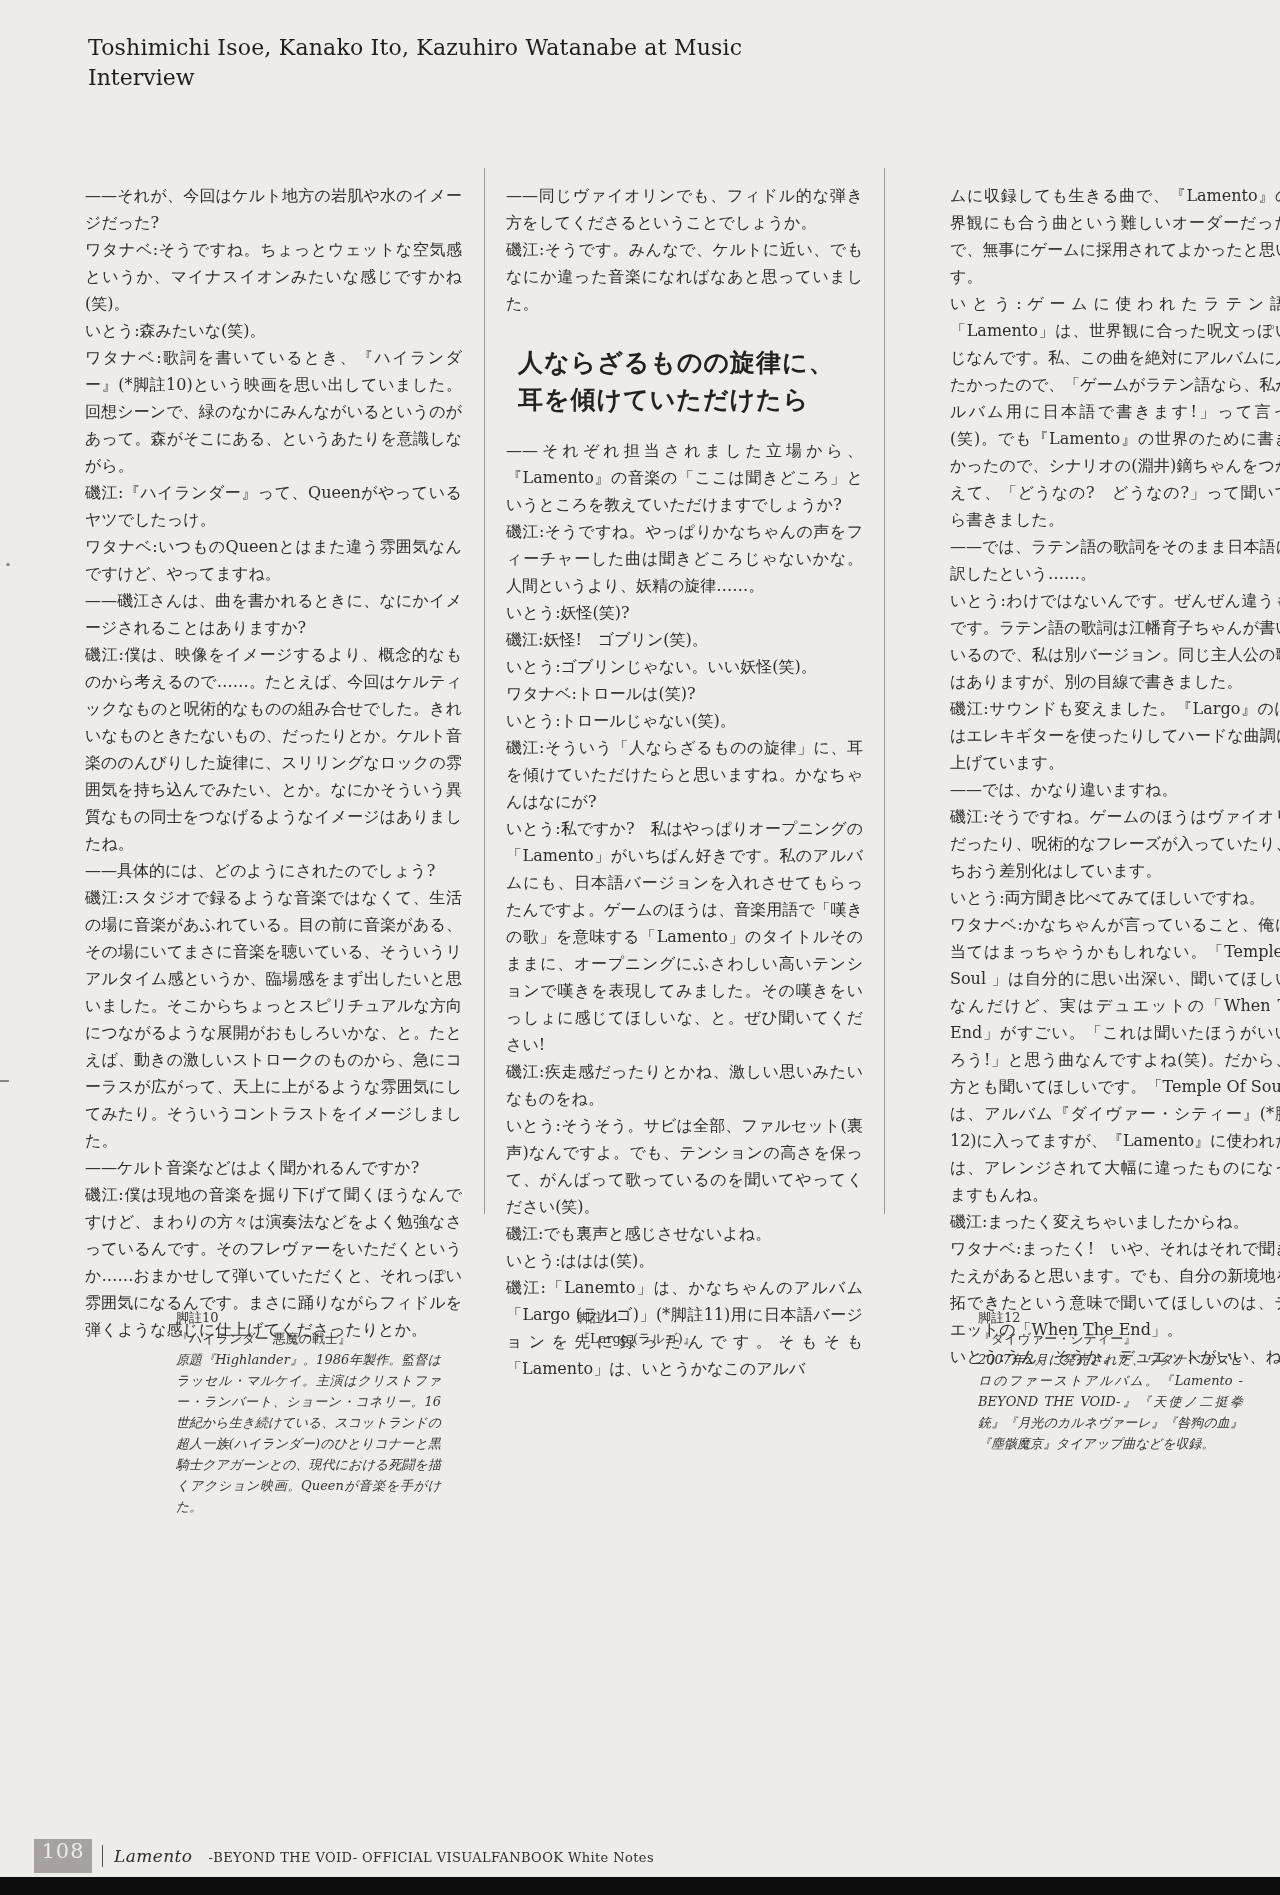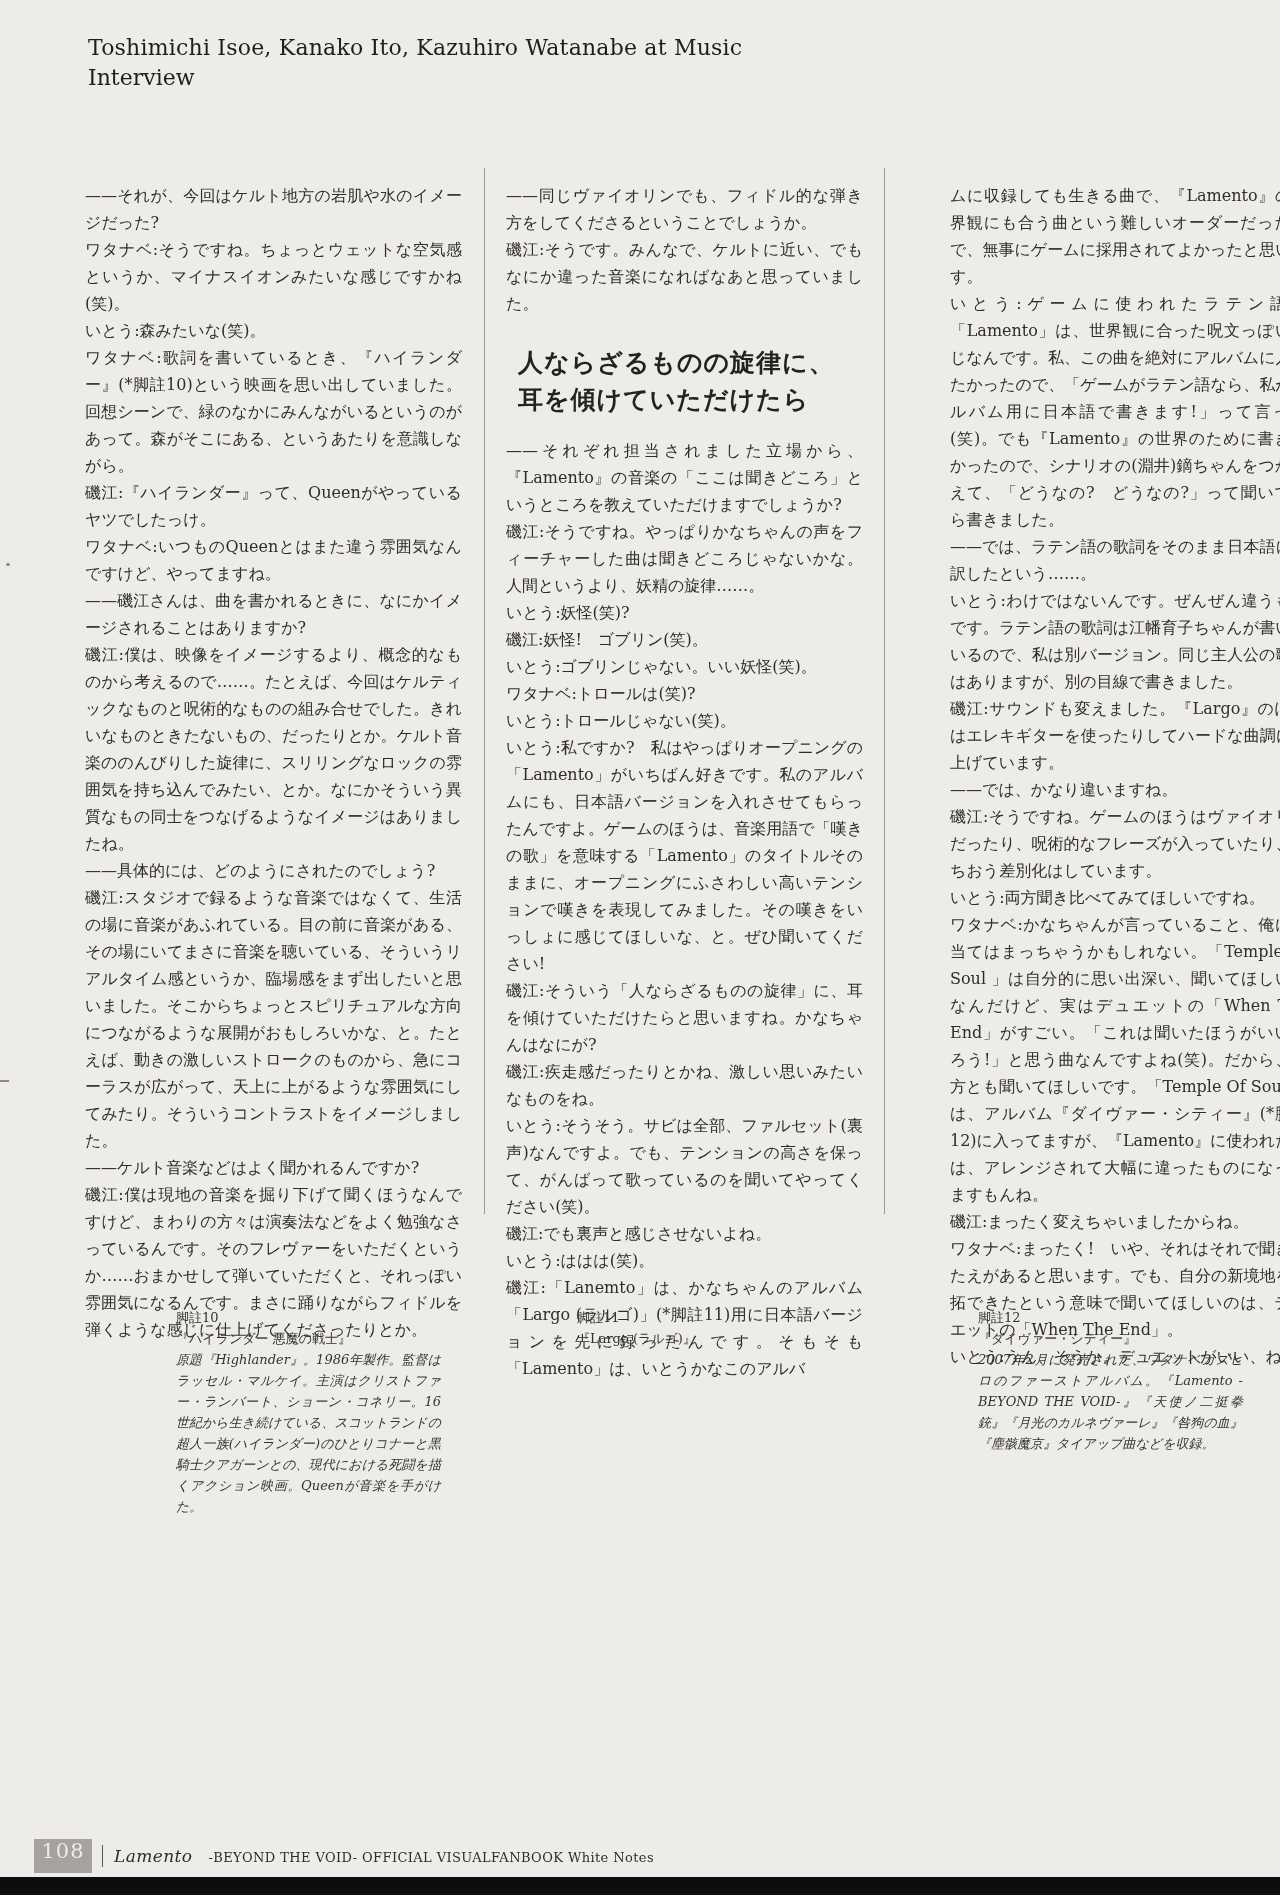--- a/index.html
+++ b/index.html
@@ -101,23 +101,23 @@
         <p class="para a">いとう:妖怪(笑)?</p>
 
         <p class="para a">磯江:妖怪!　ゴブリン(笑)。</p>
 
         <p class="para a">いとう:ゴブリンじゃない。いい妖怪(笑)。</p>
 
         <p class="para a">ワタナベ:トロールは(笑)?</p>
 
         <p class="para a">いとう:トロールじゃない(笑)。</p>
 
+        <p class="para a">磯江:そういう「人ならざるものの旋律」に、耳を傾けていただけたらと思いますね。かなちゃんはなにが?</p>
+
         <p class="para a">いとう:私ですか?　私はやっぱりオープニングの「Lamento」がいちばん好きです。私のアルバムにも、日本語バージョンを入れさせてもらったんですよ。ゲームのほうは、音楽用語で「嘆きの歌」を意味する「Lamento」のタイトルそのままに、オープニングにふさわしい高いテンションで嘆きを表現してみました。その嘆きをいっしょに感じてほしいな、と。ぜひ聞いてください!</p>
-
-        <p class="para a">磯江:そういう「人ならざるものの旋律」に、耳を傾けていただけたらと思いますね。かなちゃんはなにが?</p>
 
         <p class="para a">磯江:疾走感だったりとかね、激しい思いみたいなものをね。</p>
 
         <p class="para a">いとう:そうそう。サビは全部、ファルセット(裏声)なんですよ。でも、テンションの高さを保って、がんばって歌っているのを聞いてやってください(笑)。</p>
 
         <p class="para a">磯江:でも裏声と感じさせないよね。</p>
 
         <p class="para a">いとう:ははは(笑)。</p>
 
         <p class="para a">磯江:「Lanemto」は、かなちゃんのアルバム「Largo (ラルゴ)」(*脚註11)用に日本語バージョンを先に録ったんです。そもそも「Lamento」は、いとうかなこのアルバ</p>

